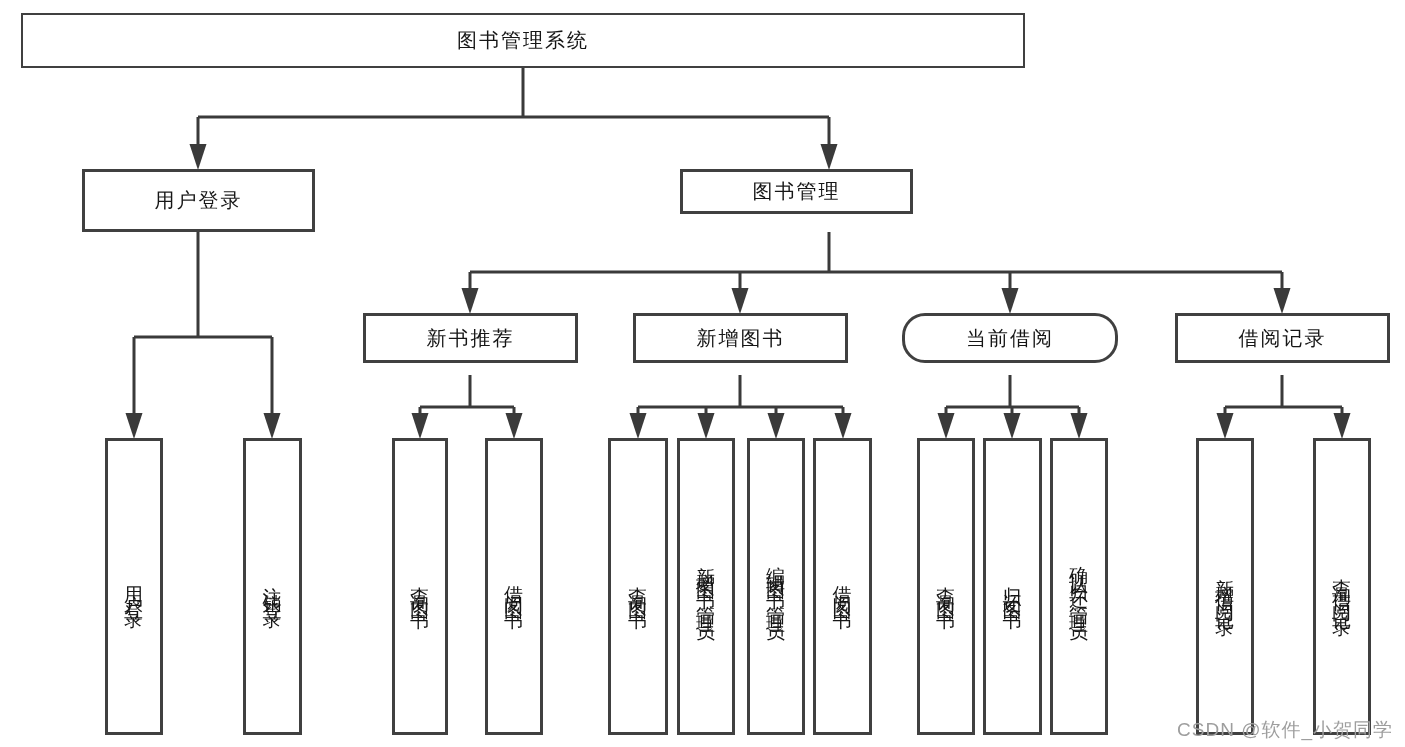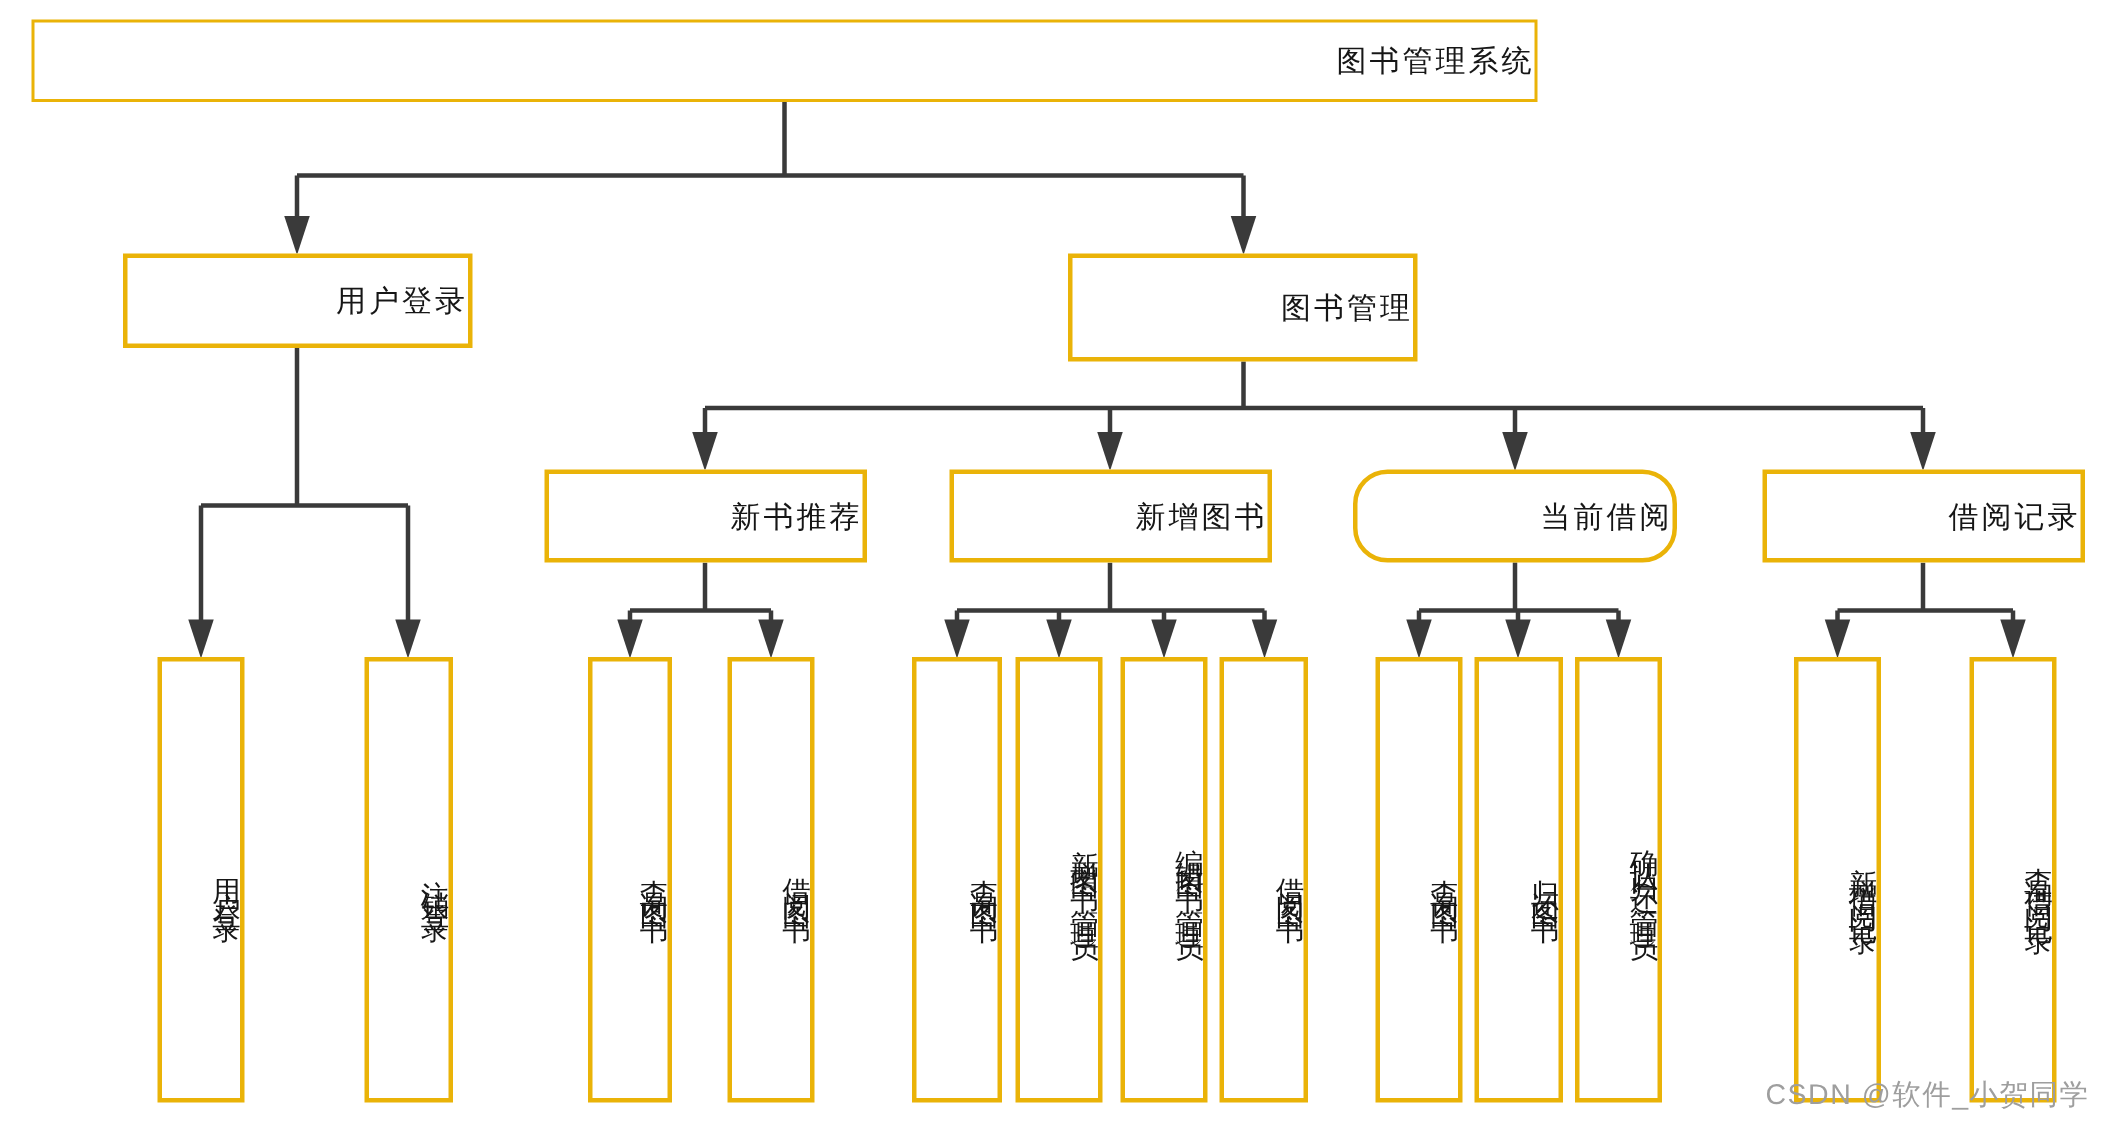--- a/index.html
+++ b/index.html
@@ -17,25 +17,25 @@
   }
   .connectors {
     position: absolute;
     left: 0;
     top: 0;
     z-index: 1;
   }
   .node {
     position: absolute;
     box-sizing: border-box;
-    border: 3px solid #eab308;
+    border: 3px solid #404040;
     background: #ffffff;
     display: flex;
     align-items: center;
-    justify-content: flex-end;
+    justify-content: center;
     z-index: 2;
     color: #161616;
   }
   .node.hbox {
     font-size: 20px;
     letter-spacing: 2px;
     white-space: nowrap;
   }
   .node.root {
     left: 21px; top: 13px; width: 1004px; height: 55px;
@@ -48,23 +48,23 @@
   .leaf .vtext {
     writing-mode: vertical-rl;
     text-orientation: mixed;
     font-size: 19px;
     letter-spacing: 8px;
     line-height: 1;
     color: #161616;
   }
   
   .n-user-login  { left: 82px;  top: 169px; width: 233px; height: 63px; }
-  .n-book-mgmt   { left: 712px; top: 169px; width: 233px; height: 72px; }
+  .n-book-mgmt   { left: 680px; top: 169px; width: 233px; height: 45px; }
   
-  .n-l3 { top: 313px; width: 215px; height: 62px; }
+  .n-l3 { top: 313px; width: 215px; height: 50px; }
   .n-recommend { left: 363px;  }
   .n-borrowing { left: 633px;  }
   .n-current   { left: 902px; width: 216px; border-radius: 23px; }
   .n-records   { left: 1175px; }
   
   .lf-1  { left: 105px;  width: 58px; }
   .lf-2  { left: 243px;  width: 59px; }
   .lf-3  { left: 392px;  width: 56px; }
   .lf-4  { left: 485px;  width: 58px; }
   .lf-5  { left: 608px;  width: 60px; }

